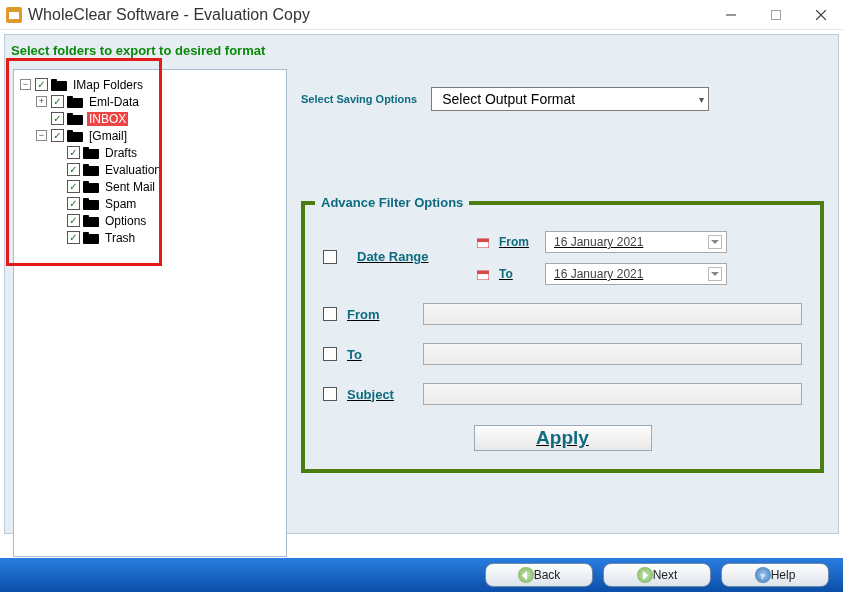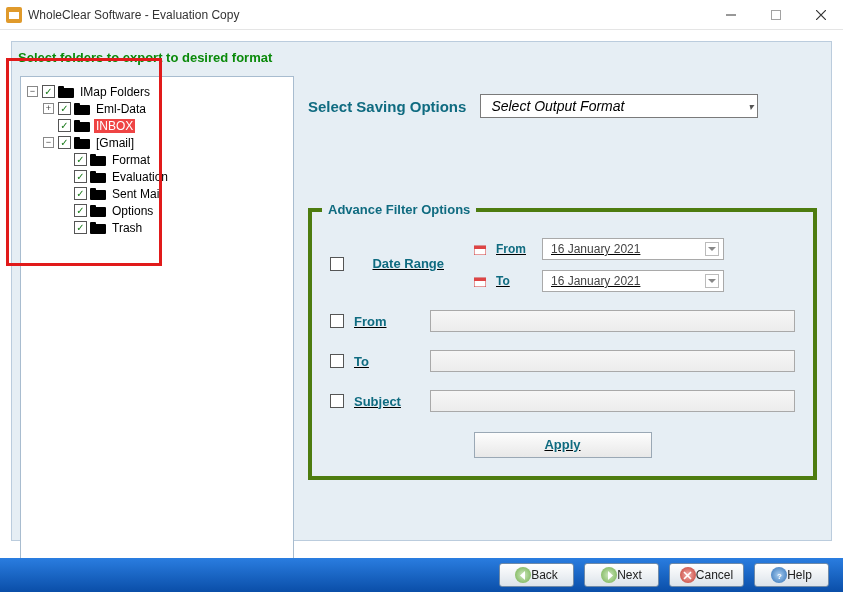--- a/index.html
+++ b/index.html
@@ -1,27 +1,27 @@
 <!DOCTYPE html>
 <html><head>
 <meta charset="utf-8">
 <style>
   * { box-sizing: border-box; margin: 0; padding: 0; font-family: "Segoe UI", Tahoma, sans-serif; }
   body { width: 843px; height: 592px; background: #fff; overflow: hidden; }
 
   
   .titlebar { height: 30px; display: flex; align-items: center; padding: 0 0 0 6px; background: #fff; border-bottom: 1px solid #e5e5e5; }
   .titlebar .app-icon { width: 16px; height: 16px; margin-right: 6px; }
-  .titlebar .title { font-size: 12px; color: #333; }
+  .titlebar .title { font-size: 16px; color: #333; }
   .titlebar .spacer { flex: 1; }
   .win-btn { width: 45px; height: 30px; display: flex; align-items: center; justify-content: center; color: #555; }
   .win-btn svg { width: 10px; height: 10px; }
 
   
-  .workarea { position: relative; height: 500px; background: #e6eef4; border: 1px solid #bcd; margin: 11px; }
+  .workarea { position: relative; height: 500px; background: #e6eef4; border: 1px solid #bcd; margin: 4px; }
   .instr { font-size: 13px; font-weight: bold; color: #0a8a0a; padding: 8px 6px 6px 6px; }
 
   
   .tree-panel { position: absolute; left: 8px; top: 34px; width: 274px; height: 488px; background: #fff; border: 1px solid #a8bccf; }
   .red-box { position: absolute; left: 6px; top: 58px; width: 156px; height: 208px; border: 3px solid #e11a1a; pointer-events: none; z-index: 20; }
 
   .tree { padding: 6px 4px; font-size: 12px; color: #000; }
   .tree ul { list-style: none; padding-left: 16px; }
   .tree > ul { padding-left: 2px; }
   .node { display: flex; align-items: center; height: 17px; gap: 2px; white-space: nowrap; }
@@ -30,47 +30,47 @@
   .chk { width: 13px; height: 13px; border: 1px solid #555; background: #fff; display: flex; align-items: center; justify-content: center; margin-right: 1px; }
   .chk.checked::after { content: "✓"; font-size: 10px; color: #1a7a1a; line-height: 10px; }
   .folder-icon { width: 16px; height: 14px; margin-right: 2px; }
   .node-label { padding: 0 2px; }
   .node-label.sel { background: #ef4444; color: #fff; }
 
   
   .right-area { position: absolute; left: 296px; top: 44px; right: 14px; }
 
   .saving-row { display: flex; align-items: center; gap: 14px; margin-top: 8px; }
-  .saving-label { color: #0f6b80; font-weight: bold; font-size: 15px; }
-  .combo { flex: 1; height: 24px; border: 1px solid #7a7a7a; background: #fff; display: flex; align-items: center; padding: 0 4px 0 10px; font-size: 14px; justify-content: space-between; max-width: 278px; font-style: italic; }
+  .saving-label { color: #0f6b80; font-weight: bold; font-size: 11px; }
+  .combo { flex: 1; height: 24px; border: 1px solid #7a7a7a; background: #fff; display: flex; align-items: center; padding: 0 4px 0 10px; font-size: 14px; justify-content: space-between; max-width: 278px; }
   .combo .arrow { font-size: 10px; color: #555; }
 
   .filter-group { margin-top: 90px; border: 4px solid #4d7c0f; padding: 14px 18px 18px 18px; position: relative; text-decoration: underline; }
   .filter-legend { position: absolute; top: -10px; left: 10px; background: #e6eef4; padding: 0 6px; color: #0f6b80; font-weight: bold; font-size: 13px; }
 
   .filter-row { display: flex; align-items: center; margin-top: 18px; gap: 10px; }
   .filter-row:first-of-type { margin-top: 6px; }
   .fchk { width: 14px; height: 14px; border: 1px solid #555; background: #fff; }
   .flabel { color: #0f6b80; font-weight: bold; font-size: 13px; width: 90px; }
 
   .date-sub { display: flex; flex-direction: column; gap: 10px; margin-left: 20px; }
   .date-line { display: flex; align-items: center; gap: 10px; }
   .cal-icon { width: 12px; height: 11px; }
   .sublabel { color: #0f6b80; font-weight: bold; font-size: 12px; width: 36px; }
   .datebox { width: 182px; height: 22px; border: 1px solid #a9a9a9; background: #fff; display: flex; align-items: center; padding: 0 4px 0 8px; font-size: 12px; color: #444; justify-content: space-between; }
   .datebox .dd { width: 14px; height: 14px; border: 1px solid #bbb; display:flex; align-items:center; justify-content:center; }
   .datebox .dd svg { width:8px; height:8px; }
 
   .textbox { flex: 1; height: 22px; border: 1px solid #a9a9a9; background: linear-gradient(#f6f6f6,#ececec); margin-left: 6px; }
 
-  .apply-btn { display: block; margin: 20px auto 0 auto; width: 178px; height: 26px; background: linear-gradient(#fdfdfd,#e8e8e8); border: 1px solid #9aa8b5; color: #0f6b80; font-weight: bold; font-size: 13px; text-align: center; line-height: 24px; }
+  .apply-btn { display: block; margin: 20px auto 0 auto; width: 178px; height: 26px; background: linear-gradient(#fdfdfd,#e8e8e8); border: 1px solid #9aa8b5; color: #0f6b80; font-weight: bold; font-size: 19px; text-align: center; line-height: 24px; }
 
   
   .bottombar { position: absolute; left: 0; right: 0; bottom: 0; height: 34px; background: linear-gradient(#2a7de0,#0a4ea8); display: flex; align-items: center; justify-content: flex-end; padding-right: 14px; gap: 10px; }
-  .nav-btn { width: 75px; height: 24px; border-radius: 3px; background: linear-gradient(#ffffff,#dce3ea); border: 1px solid #6f8aa8; display: flex; align-items: center; justify-content: center; font-size: 12px; color: #222; }
+  .nav-btn { width: 108px; height: 24px; border-radius: 8px; background: linear-gradient(#ffffff,#dce3ea); border: 1px solid #6f8aa8; display: flex; align-items: center; justify-content: center; font-size: 12px; color: #222; }
   .nav-btn .circ { width: 16px; height: 16px; border-radius: 50%; display:flex; align-items:center; justify-content:center; }
   .nav-btn .circ svg { width: 9px; height: 9px; }
 
 </style>
 </head>
 <body>
 
 <svg width="0" height="0" style="position:absolute">
   <defs>
     <g id="folder-ico">
@@ -154,41 +154,51 @@
                 <span class="node-label">[Gmail]</span>
               </div>
               <ul>
                 <li>
                     <div class="node">
                       <span class="expander none"></span>
                       <span class="chk checked"></span>
                       <svg class="folder-icon" viewBox="0 0 16 14">
                         <use href="#folder-ico"></use>
                       </svg>
-                      <span class="node-label">Format</span>
+                      <span class="node-label">Drafts</span>
                     </div>
                   </li>
                 <li>
                     <div class="node">
                       <span class="expander none"></span>
                       <span class="chk checked"></span>
                       <svg class="folder-icon" viewBox="0 0 16 14">
                         <use href="#folder-ico"></use>
                       </svg>
                       <span class="node-label">Evaluation</span>
                     </div>
                   </li>
                 <li>
                     <div class="node">
                       <span class="expander none"></span>
                       <span class="chk checked"></span>
                       <svg class="folder-icon" viewBox="0 0 16 14">
                         <use href="#folder-ico"></use>
                       </svg>
                       <span class="node-label">Sent Mail</span>
+                    </div>
+                  </li>
+                <li>
+                    <div class="node">
+                      <span class="expander none"></span>
+                      <span class="chk checked"></span>
+                      <svg class="folder-icon" viewBox="0 0 16 14">
+                        <use href="#folder-ico"></use>
+                      </svg>
+                      <span class="node-label">Spam</span>
                     </div>
                   </li>
                 <li>
                     <div class="node">
                       <span class="expander none"></span>
                       <span class="chk checked"></span>
                       <svg class="folder-icon" viewBox="0 0 16 14">
                         <use href="#folder-ico"></use>
                       </svg>
                       <span class="node-label">Options</span>
@@ -218,21 +228,21 @@
       <div class="combo">
         <span>Select Output Format</span>
         <span class="arrow">▾</span>
       </div>
     </div>
 
     <div class="filter-group">
       <div class="filter-legend">Advance Filter Options</div>
 
       <div class="filter-row" style="align-items:flex-start; margin-top:12px;">
-        <div style="display:flex; align-items:center; gap:10px; margin-top:18px;text-align:right;">
+        <div style="display:flex; align-items:center; gap:20px; margin-top:18px;">
           <span class="fchk"></span>
           <span class="flabel">Date Range</span>
         </div>
         <div class="date-sub">
           <div class="date-line">
             <svg class="cal-icon" viewBox="0 0 12 11">
                 <use href="#cal-ico"></use>
               </svg>
             <span class="sublabel">From</span>
             <div class="datebox">
@@ -295,28 +305,20 @@
   </div>
   <div class="nav-btn">
     <span class="circ" style="background:radial-gradient(#cfe8c0,#6fae4a)">
         <svg viewBox="0 0 9 9">
           <path d="M3 0l5 4.5L3 9z" fill="#fff"></path>
         </svg>
       </span>
     <span>Next</span>
   </div>
   <div class="nav-btn">
-    <span class="circ" style="background:radial-gradient(#f4b0b0,#c0392b)">
-        <svg viewBox="0 0 9 9">
-          <path d="M1 1l7 7M8 1L1 8" stroke="#fff" stroke-width="1.6"></path>
-        </svg>
-      </span>
-    <span>Cancel</span>
-  </div>
-  <div class="nav-btn">
     <span class="circ" style="background:radial-gradient(#a8cdf0,#2e6fb5)">
         <svg viewBox="0 0 9 9">
           <text x="4.5" y="7.5" text-anchor="middle" font-size="8" fill="#fff" font-weight="bold">?</text>
         </svg>
       </span>
     <span>Help</span>
   </div>
 </div>
 
 </body></html>

